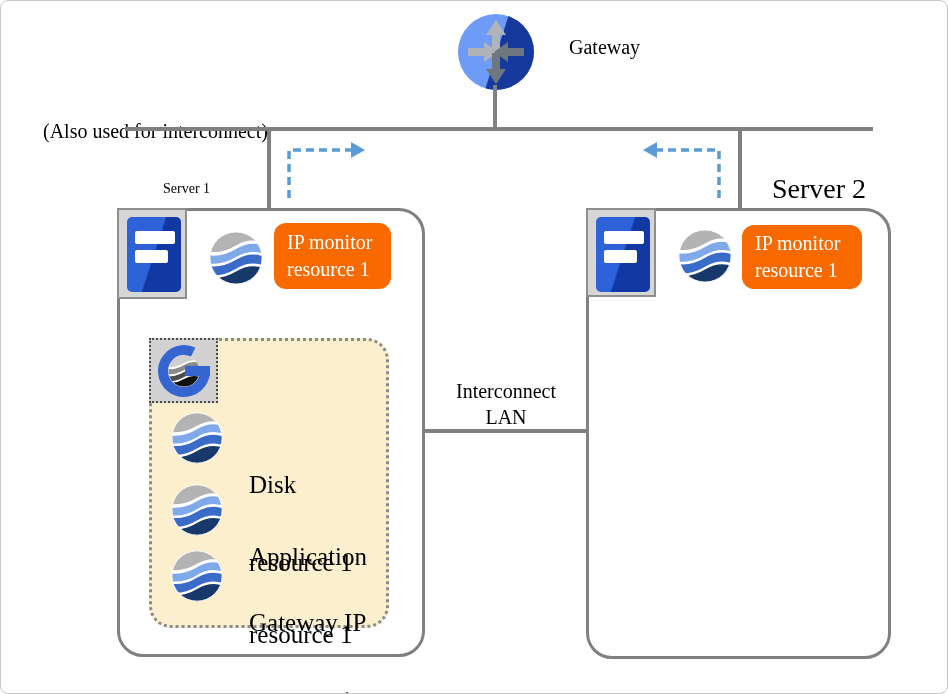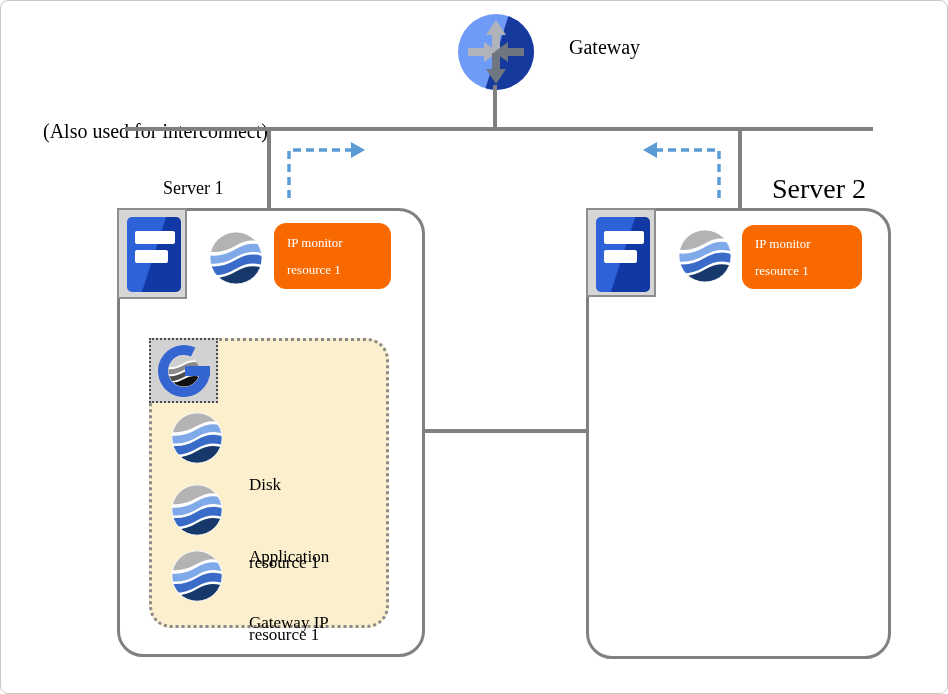--- a/index.html
+++ b/index.html
@@ -10,27 +10,27 @@
   .gray-line{background:#808080;}
   
   .server-box{box-sizing:border-box;border:3px solid #808080;border-radius:26px;background:#fff;}
   
   .srv-frame{box-sizing:border-box;background:#d6d6d6;border:2px solid #8e8e8e;}
   .srv-tower{position:absolute;left:8px;top:7px;width:54px;height:75px;border-radius:5px;
              background:linear-gradient(108deg,#2e62d9 49%,#1238a4 51%);}
   .srv-bar{position:absolute;left:8px;height:13px;background:#fff;border-radius:2px;}
   
   .monitor-label{box-sizing:border-box;background:#f86a00;border-radius:12px;color:#fff;
-                 font-size:13px;line-height:27px;display:flex;flex-direction:column;
+                 font-size:20px;line-height:27px;display:flex;flex-direction:column;
                  justify-content:center;padding-left:13px;}
   
   .group-box{box-sizing:border-box;background:#fcefcd;border:3px dotted #8a8a8a;border-radius:22px;}
   .gicon-box{box-sizing:border-box;background:#d2d2d2;border:2px dotted #4a4a4a;
              display:flex;align-items:center;justify-content:center;}
-  .res-text{font-size:17px;line-height:26px;color:#000;white-space:pre;}
+  .res-text{font-size:25px;line-height:26px;color:#000;white-space:pre;}
   .center-text{text-align:center;font-size:20px;line-height:26px;}
   svg{display:block;}
   .overlay{pointer-events:none;}
 </style>
 </head>
 <body>
 
 <svg width="0" height="0" style="position:absolute" aria-hidden="true">
   <defs>
     <clipPath id="clip-wave">
@@ -104,24 +104,28 @@
   <div class="abs gray-line" style="left:266px;top:128px;width:4px;height:80px"></div>
   <div class="abs gray-line" style="left:737px;top:128px;width:4px;height:80px"></div>
 
   <svg class="abs overlay" style="left:0;top:0" width="946" height="692">
     <path d="M288 197 V149 H350" stroke="#5b9bd5" stroke-width="3.5" fill="none" stroke-dasharray="8 5"></path>
     <polygon points="350,141 364,149 350,157" fill="#5b9bd5"></polygon>
     <path d="M718 197 V149 H656" stroke="#5b9bd5" stroke-width="3.5" fill="none" stroke-dasharray="8 5"></path>
     <polygon points="656,141 642,149 656,157" fill="#5b9bd5"></polygon>
   </svg>
 
-  <div class="abs txt" style="left:162px;top:174px;font-size:18px">Server 1</div>
+  <div class="abs txt" style="left:162px;top:174px;font-size:14px">Server 1</div>
   <div class="abs txt" style="left:771px;top:174px;font-size:28px">Server 2</div>
 
   <div class="abs gray-line" style="left:421px;top:428px;width:166px;height:4px"></div>
+  <div class="abs center-text" style="left:430px;top:377px;width:150px">
+    <div>Interconnect</div>
+    <div>LAN</div>
+  </div>
 
   <div class="abs server-box" style="left:116px;top:207px;width:308px;height:449px"></div>
 
   <div class="abs server-box" style="left:585px;top:207px;width:305px;height:451px"></div>
 
   <div class="abs srv-frame" style="left:116px;top:207px;width:70px;height:91px">
     <div class="srv-tower">
       <div class="srv-bar" style="top:14px;width:40px"></div>
       <div class="srv-bar" style="top:33px;width:33px"></div>
     </div>

